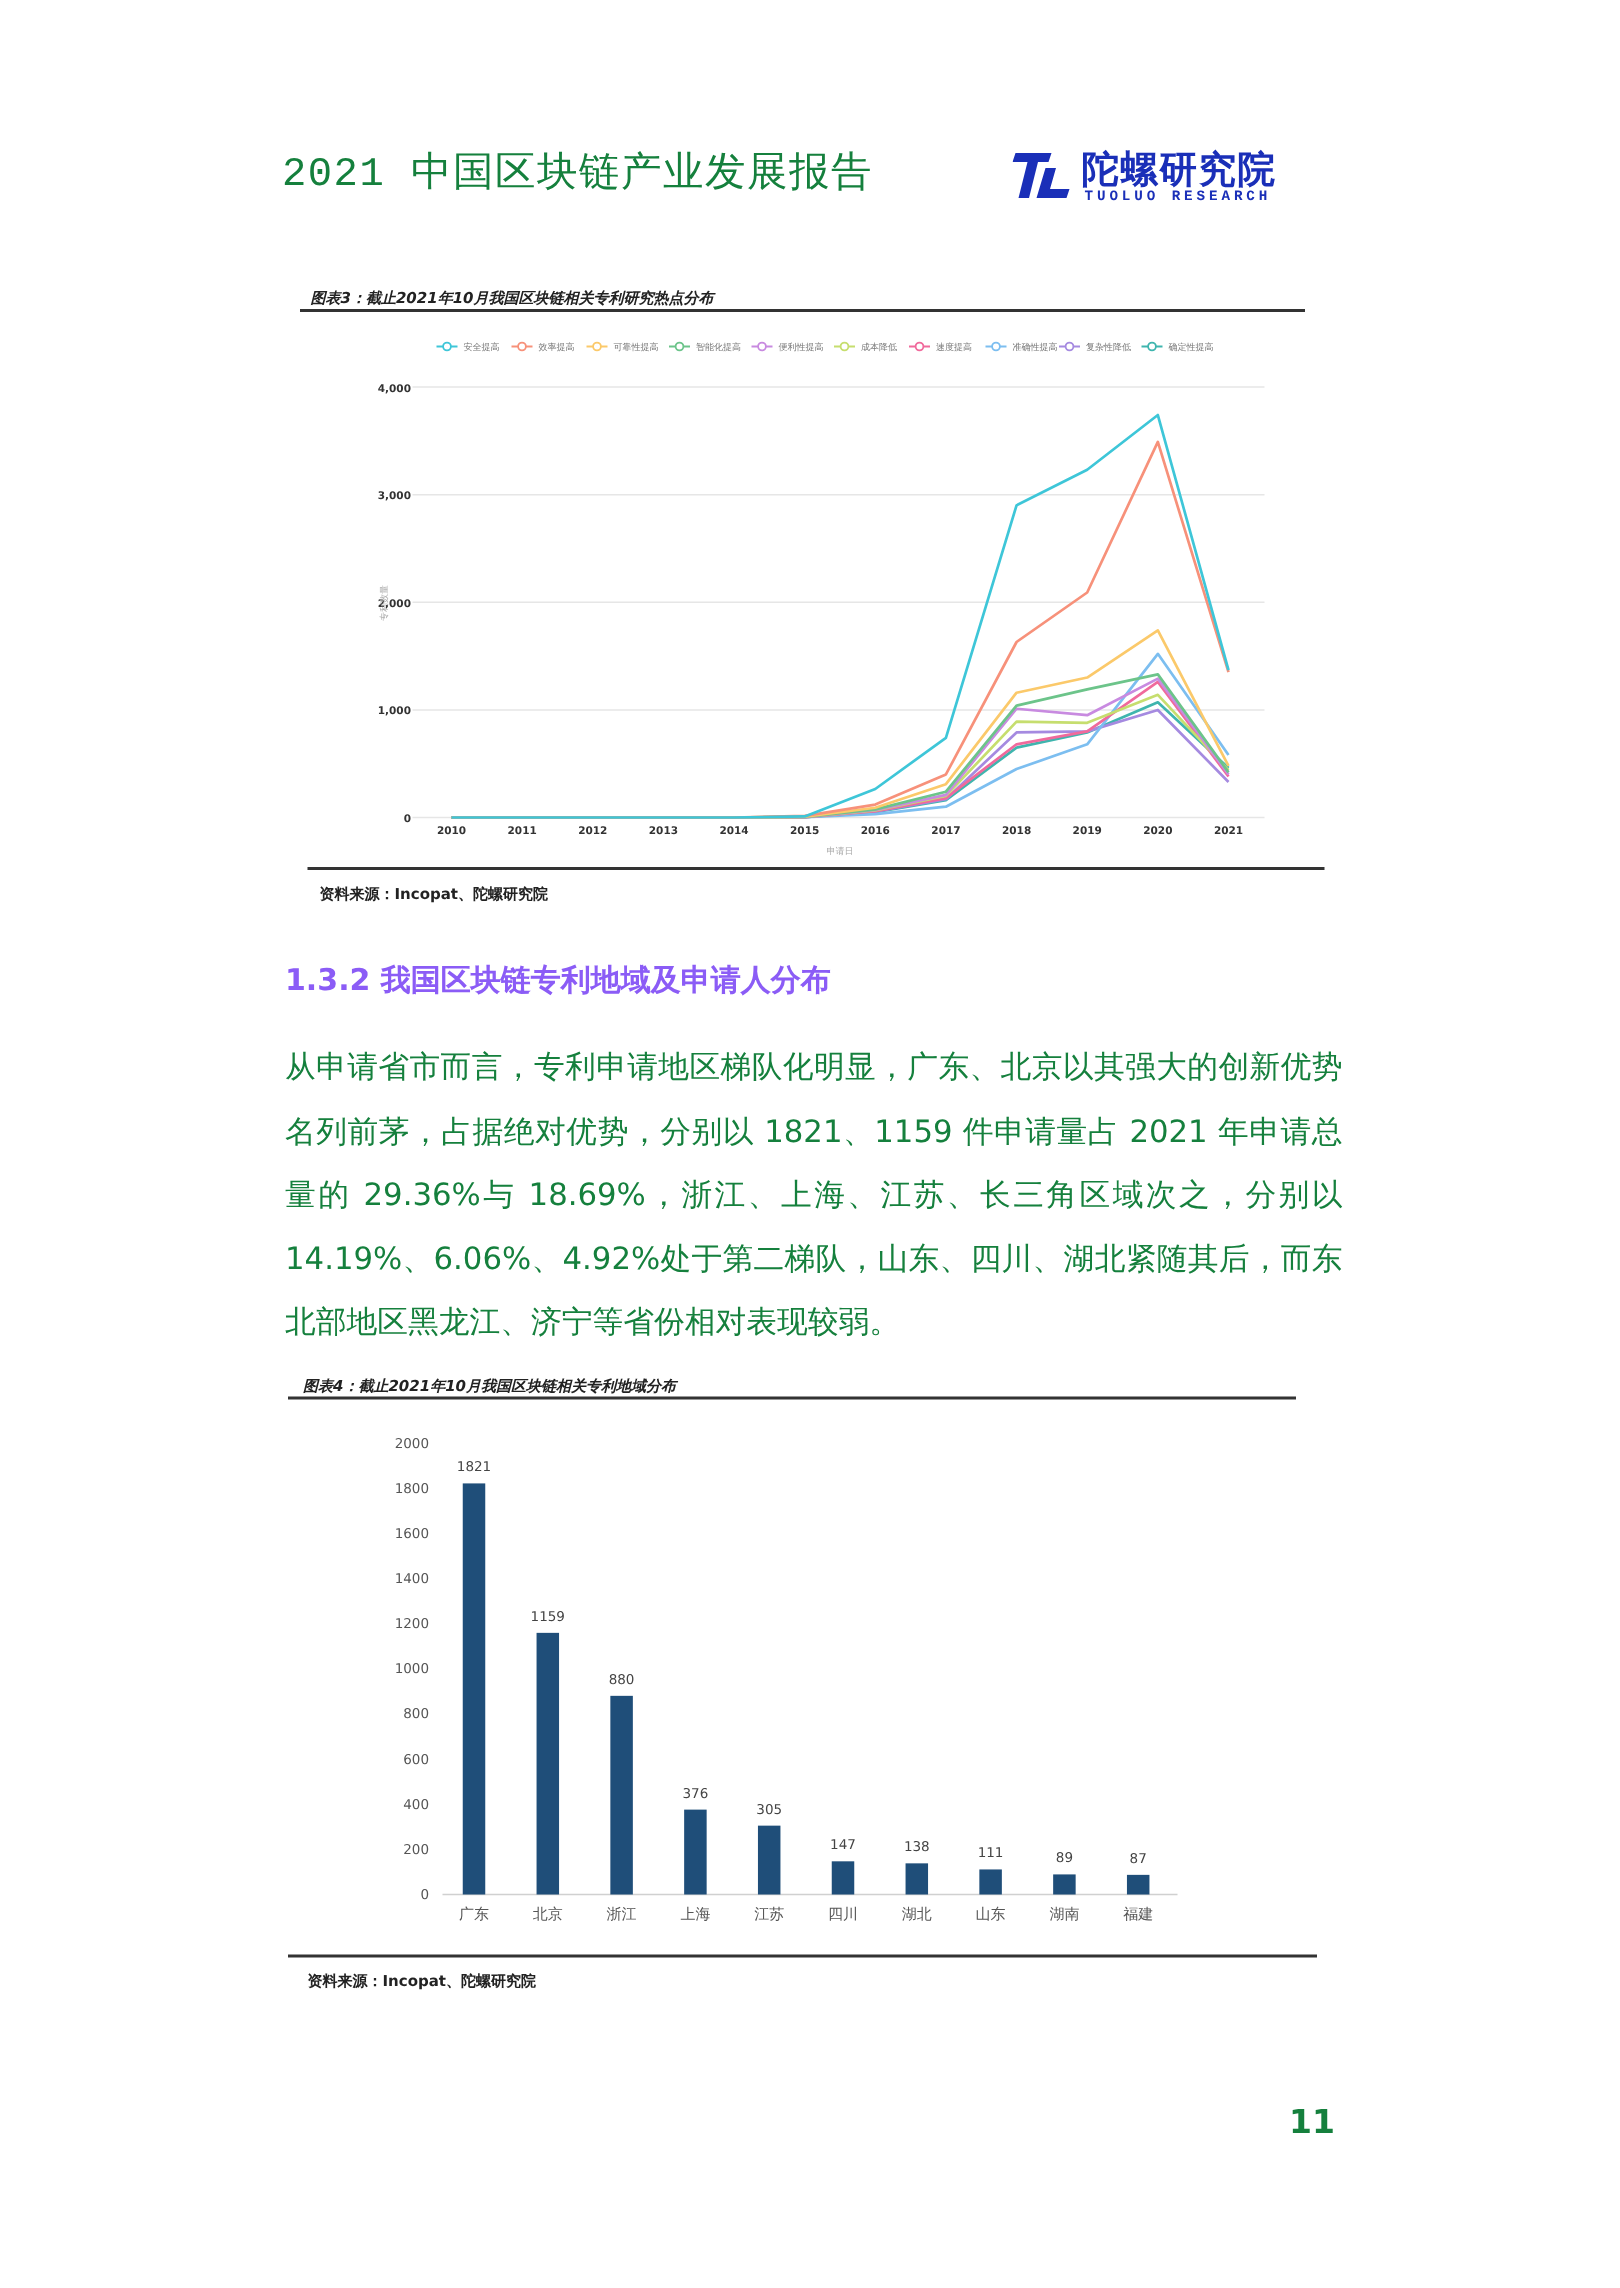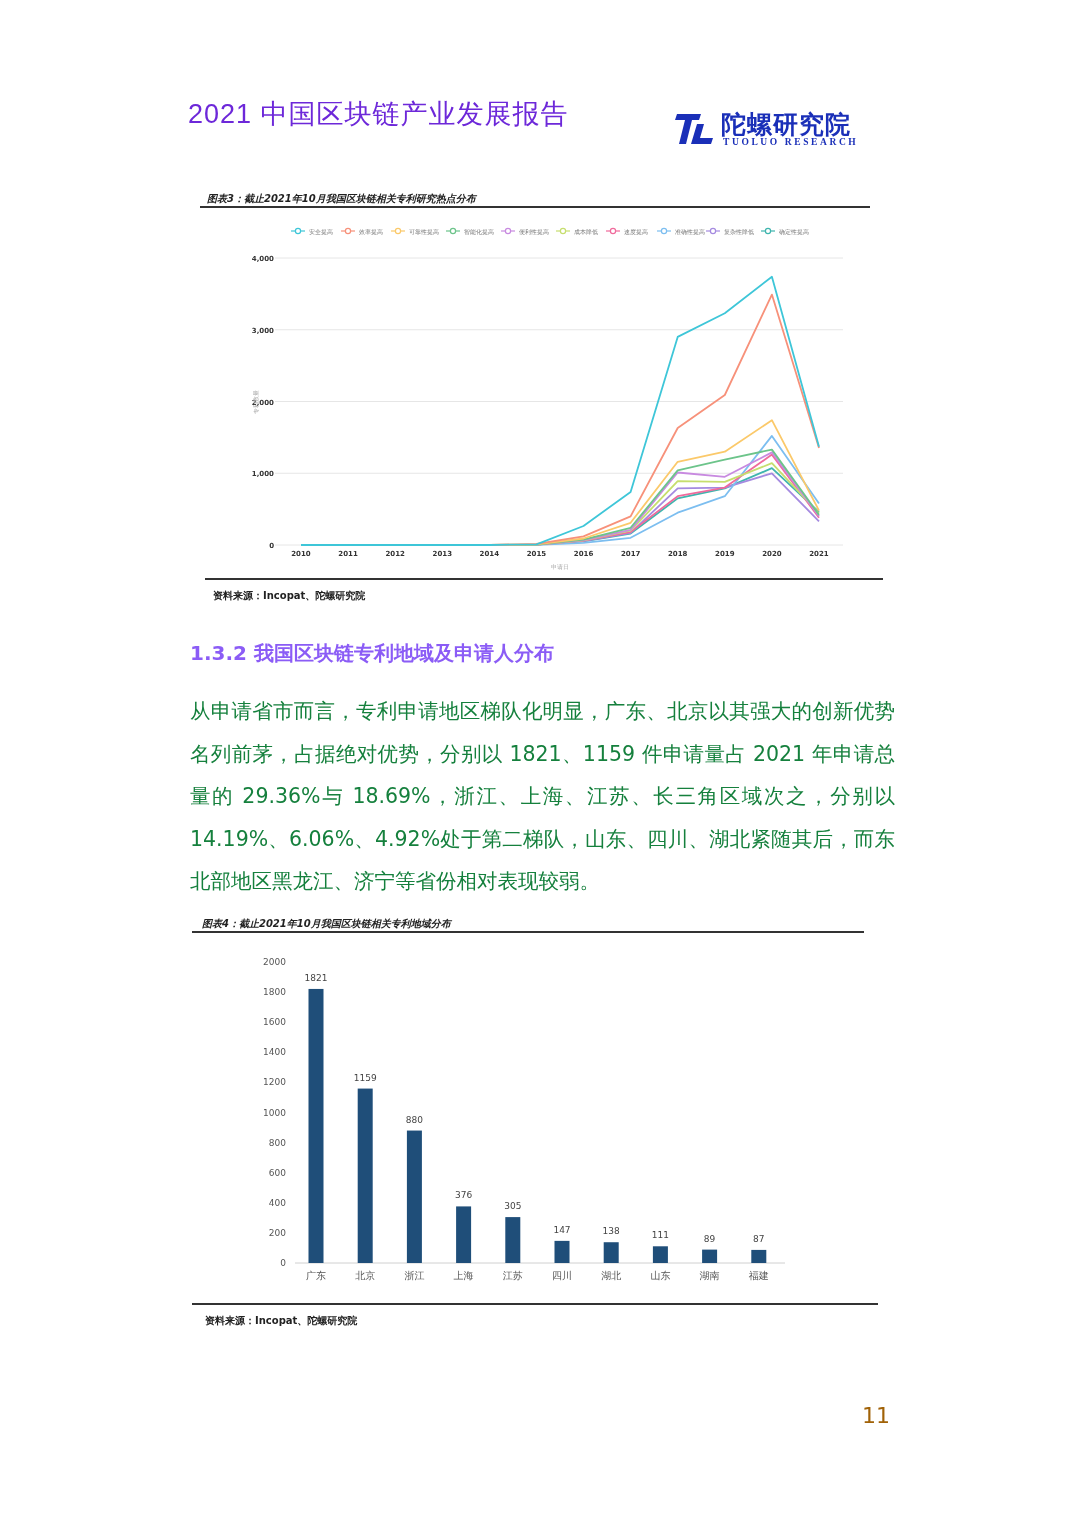--- a/index.html
+++ b/index.html
@@ -1,28 +1,28 @@
 <!DOCTYPE html>
 <html><head>
 <meta charset="utf-8">
 <style>
   html,body{margin:0;padding:0;background:#fff;}
   body{width:1080px;height:1525px;position:relative;overflow:hidden;font-family:"DejaVu Sans",sans-serif;color:#222;}
   .abs{position:absolute;}
-  .header-title{left:188px;top:96px;font-size:27px;color:#6d28d9;letter-spacing:1px;font-family:Liberation Sans, sans-serif;}
-  .logo{left:675px;top:110px;width:200px;height:40px;text-align:center;}
+  .header-title{left:188px;top:96px;font-size:27px;color:#15803d;letter-spacing:1px;font-family:Liberation Mono, monospace;}
+  .logo{left:675px;top:98px;width:200px;height:40px;text-align:center;}
   .logo-mark{position:absolute;left:0;top:2px;width:40px;height:34px;}
   .logo-cn{position:absolute;left:46px;top:-2px;font-size:25px;font-weight:bold;color:#1a2fb8;letter-spacing:1px;white-space:nowrap;}
-  .logo-en{position:absolute;left:48px;top:27px;font-size:9.5px;font-weight:bold;color:#1a2fb8;letter-spacing:2.6px;white-space:nowrap;font-family:Liberation Serif, serif;}
+  .logo-en{position:absolute;left:48px;top:27px;font-size:9.5px;font-weight:bold;color:#1a2fb8;letter-spacing:2.6px;white-space:nowrap;font-family:Liberation Mono, monospace;}
   .fig-title{font-size:10px;font-weight:bold;font-style:italic;color:#222;white-space:nowrap;text-align:center;}
   .rule{height:2px;background:#333;}
   .source{font-size:10px;font-weight:bold;color:#222;white-space:nowrap;}
   .section-heading{left:190px;top:640px;font-size:20px;font-weight:bold;color:#8b5cf6;white-space:nowrap;}
   .body-text{left:190px;top:690px;width:705px;font-size:20.5px;line-height:42.5px;color:#15803d;text-align:justify;}
-  .page-num{right:190px;top:1403px;font-size:22px;color:#a16207;}
+  .page-num{right:190px;top:1403px;font-size:22px;color:#15803d;font-weight:bold;}
   svg text{font-family:"DejaVu Sans",sans-serif;}
 </style>
 </head>
 <body>
 
 <div class="abs header-title">2021 中国区块链产业发展报告</div>
 <div class="abs logo">
   <svg class="logo-mark" viewBox="0 0 40 34">
     <polygon points="2,2 26,2 24,8 17,8 11,32 4,32 10,8 0,8" fill="#1a2fb8"></polygon>
     <polygon points="22,12 29,12 25,26 38,26 36,32 16,32" fill="#1a2fb8"></polygon>

